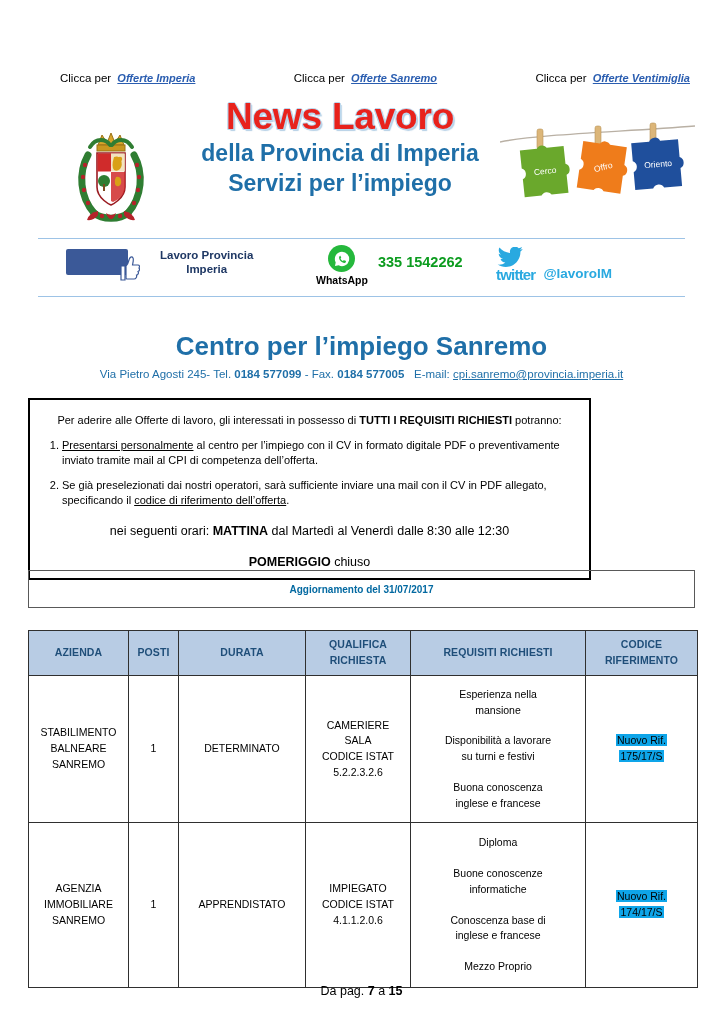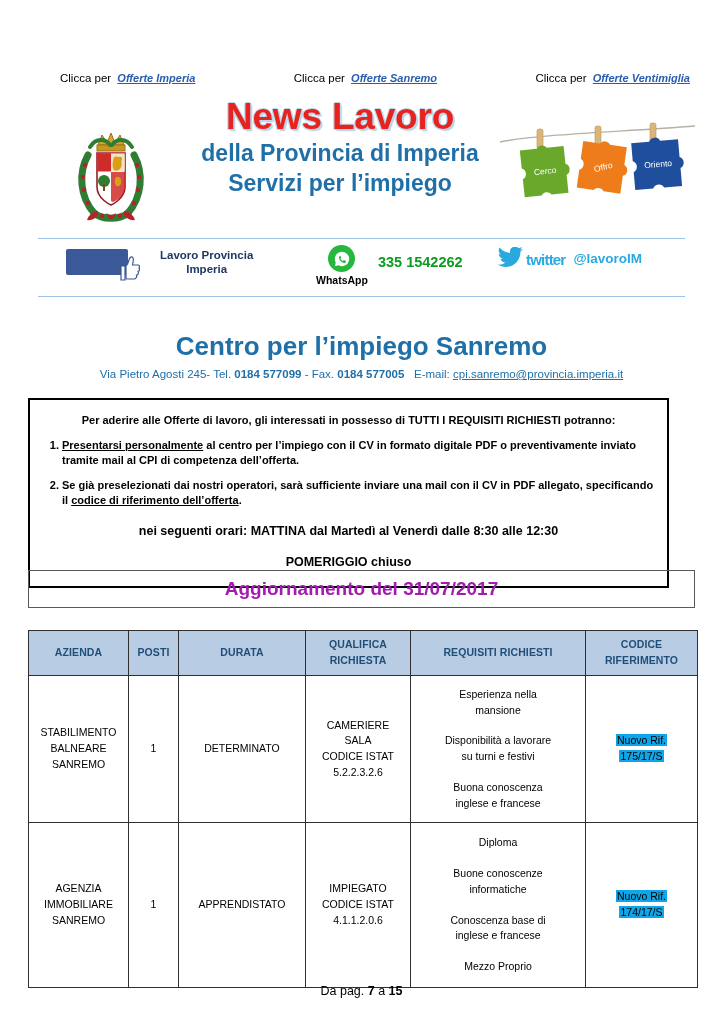--- a/index.html
+++ b/index.html
@@ -148,21 +148,21 @@
     border-radius: 50%;
     background: #25b83c;
     display: flex; align-items: center; justify-content: center;
   }
   .wa-label { font-size: 10.5px; font-weight: bold; color: #000; margin-top: 2px; }
   .wa-number {
     font-size: 14.5px; font-weight: bold; color: #0c9c1f;
     margin-left: 10px; margin-top: 9px; white-space: nowrap;
   }
   .tw-group { position: absolute; left: 458px; top: 2px; display: flex; align-items: flex-end; }
-  .tw-mark { display: flex; align-items: flex-end; }
+  .tw-mark { display: flex; flex-direction: column; align-items: flex-start; }
   .tw-word { font-size: 15px; font-weight: bold; color: #29a9e0; letter-spacing: -.8px; line-height: 1; }
   .tw-handle { font-size: 13.5px; font-weight: bold; color: #29a9e0; margin-left: 8px; margin-bottom: 1px; }
 
   
   .centre-title {
     position: absolute;
     top: 331px; left: 0; width: 723px;
     text-align: center;
     font-size: 26px; font-weight: bold;
     color: #1f6fa8;
@@ -175,47 +175,46 @@
     color: #1f6fa8;
     white-space: nowrap;
   }
   .centre-contact b { font-weight: bold; }
   .centre-contact .mail { text-decoration: underline; }
 
   
   .notice {
     position: absolute;
     left: 28px; top: 398px;
-    width: 641px;
+    width: 563px;
     border: 2px solid #000;
     box-sizing: border-box;
-    padding: 10px 12px 8px 12px;
+    padding: 10px 12px 0 12px;
     font-size: 11px;
     line-height: 1.42;
-    font-weight: bold;
   }
   .notice .intro { text-align: center; margin: 3px 0 9px 0; }
   .notice ol { margin: 0 0 2px 0; padding-left: 20px; }
   .notice ol li { margin-bottom: 9px; text-align: left; }
   .notice ol li:last-child { margin-bottom: 14px; }
   .notice .hours1 { text-align: center; font-size: 12.5px; margin: 9px 0 0 0; }
   .notice .hours2 { text-align: center; font-size: 12.5px; margin: 13px 0 6px 0; }
   .u { text-decoration: underline; }
 
   .update-box {
     position: absolute;
     left: 28px; top: 570px;
     width: 667px;
     height: 38px;
     border: 1.5px solid #595959;
     box-sizing: border-box;
     display: flex; align-items: center; justify-content: center;
   }
   .update-box .txt {
-    color: #a21caf; font-weight: bold; font-size: 19px;
+    color: #0369a1; font-weight: bold; font-size: 10px;
   }
 
   
   .offers {
     position: absolute;
     left: 28px; top: 630px;
     width: 669px;
     border-collapse: collapse;
     table-layout: fixed;
     font-size: 10.5px;

